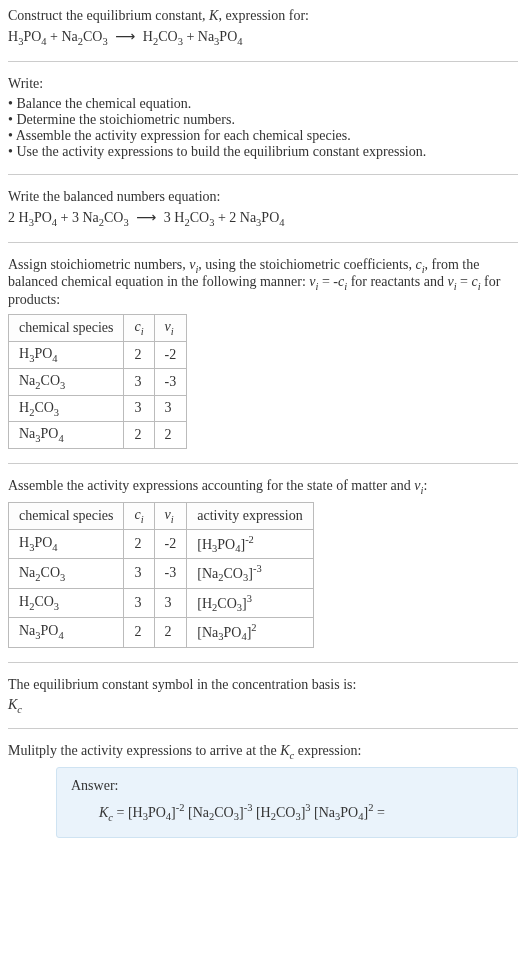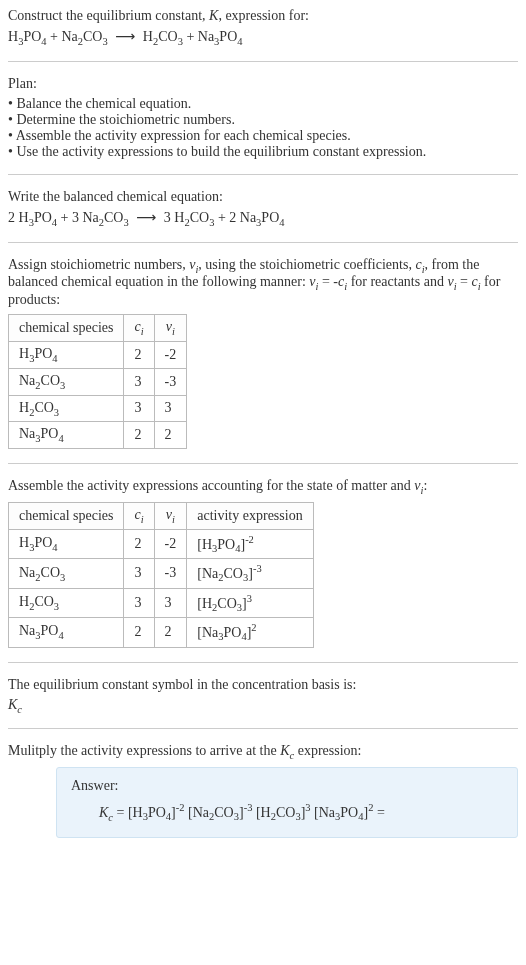--- a/index.html
+++ b/index.html
@@ -36,21 +36,20 @@
   }
   table.data th, table.data td {
     border: 1px solid #bbb;
     padding: 4px 10px;
     text-align: left;
     background: #fff;
   }
   table.data th {
     font-weight: normal;
     background: #fdfdfd;
-    text-align: center;
   }
   .answer-box {
     background: #eaf3fb;
     border: 1px solid #cfe3f2;
     border-radius: 3px;
     padding: 10px 14px 14px 14px;
     margin-top: 4px;
     margin-left: 48px;
   }
   .answer-label { margin-bottom: 8px; }
@@ -73,33 +72,33 @@
 <div class="section">
   <div>Construct the equilibrium constant, <span class="italicK">K</span>, expression for:</div>
   <div class="equation">
     H<sub>3</sub>PO<sub>4</sub> + Na<sub>2</sub>CO<sub>3</sub> <span class="arrow">⟶</span> H<sub>2</sub>CO<sub>3</sub> + Na<sub>3</sub>PO<sub>4</sub>
   </div>
 </div>
 
 <hr class="sep">
 
 <div class="section plan">
-  <div>Plan:</div>
+  <div>Write:</div>
   <ul>
     <li>Balance the chemical equation.</li>
     <li>Determine the stoichiometric numbers.</li>
     <li>Assemble the activity expression for each chemical species.</li>
     <li>Use the activity expressions to build the equilibrium constant expression.</li>
   </ul>
 </div>
 
 <hr class="sep">
 
 <div class="section">
-  <div>Write the balanced chemical equation:</div>
+  <div>Write the balanced numbers equation:</div>
   <div class="equation">
     2 H<sub>3</sub>PO<sub>4</sub> + 3 Na<sub>2</sub>CO<sub>3</sub> <span class="arrow">⟶</span> 3 H<sub>2</sub>CO<sub>3</sub> + 2 Na<sub>3</sub>PO<sub>4</sub>
   </div>
 </div>
 
 <hr class="sep">
 
 <div class="section">
   <div>
     Assign stoichiometric numbers, <span class="nu">ν<sub>i</sub></span>, using the stoichiometric coefficients, <span class="ci">c<sub>i</sub></span>, from the balanced chemical equation in the following manner: <span class="nu">ν<sub>i</sub></span> = -<span class="ci">c<sub>i</sub></span> for reactants and <span class="nu">ν<sub>i</sub></span> = <span class="ci">c<sub>i</sub></span> for products:

